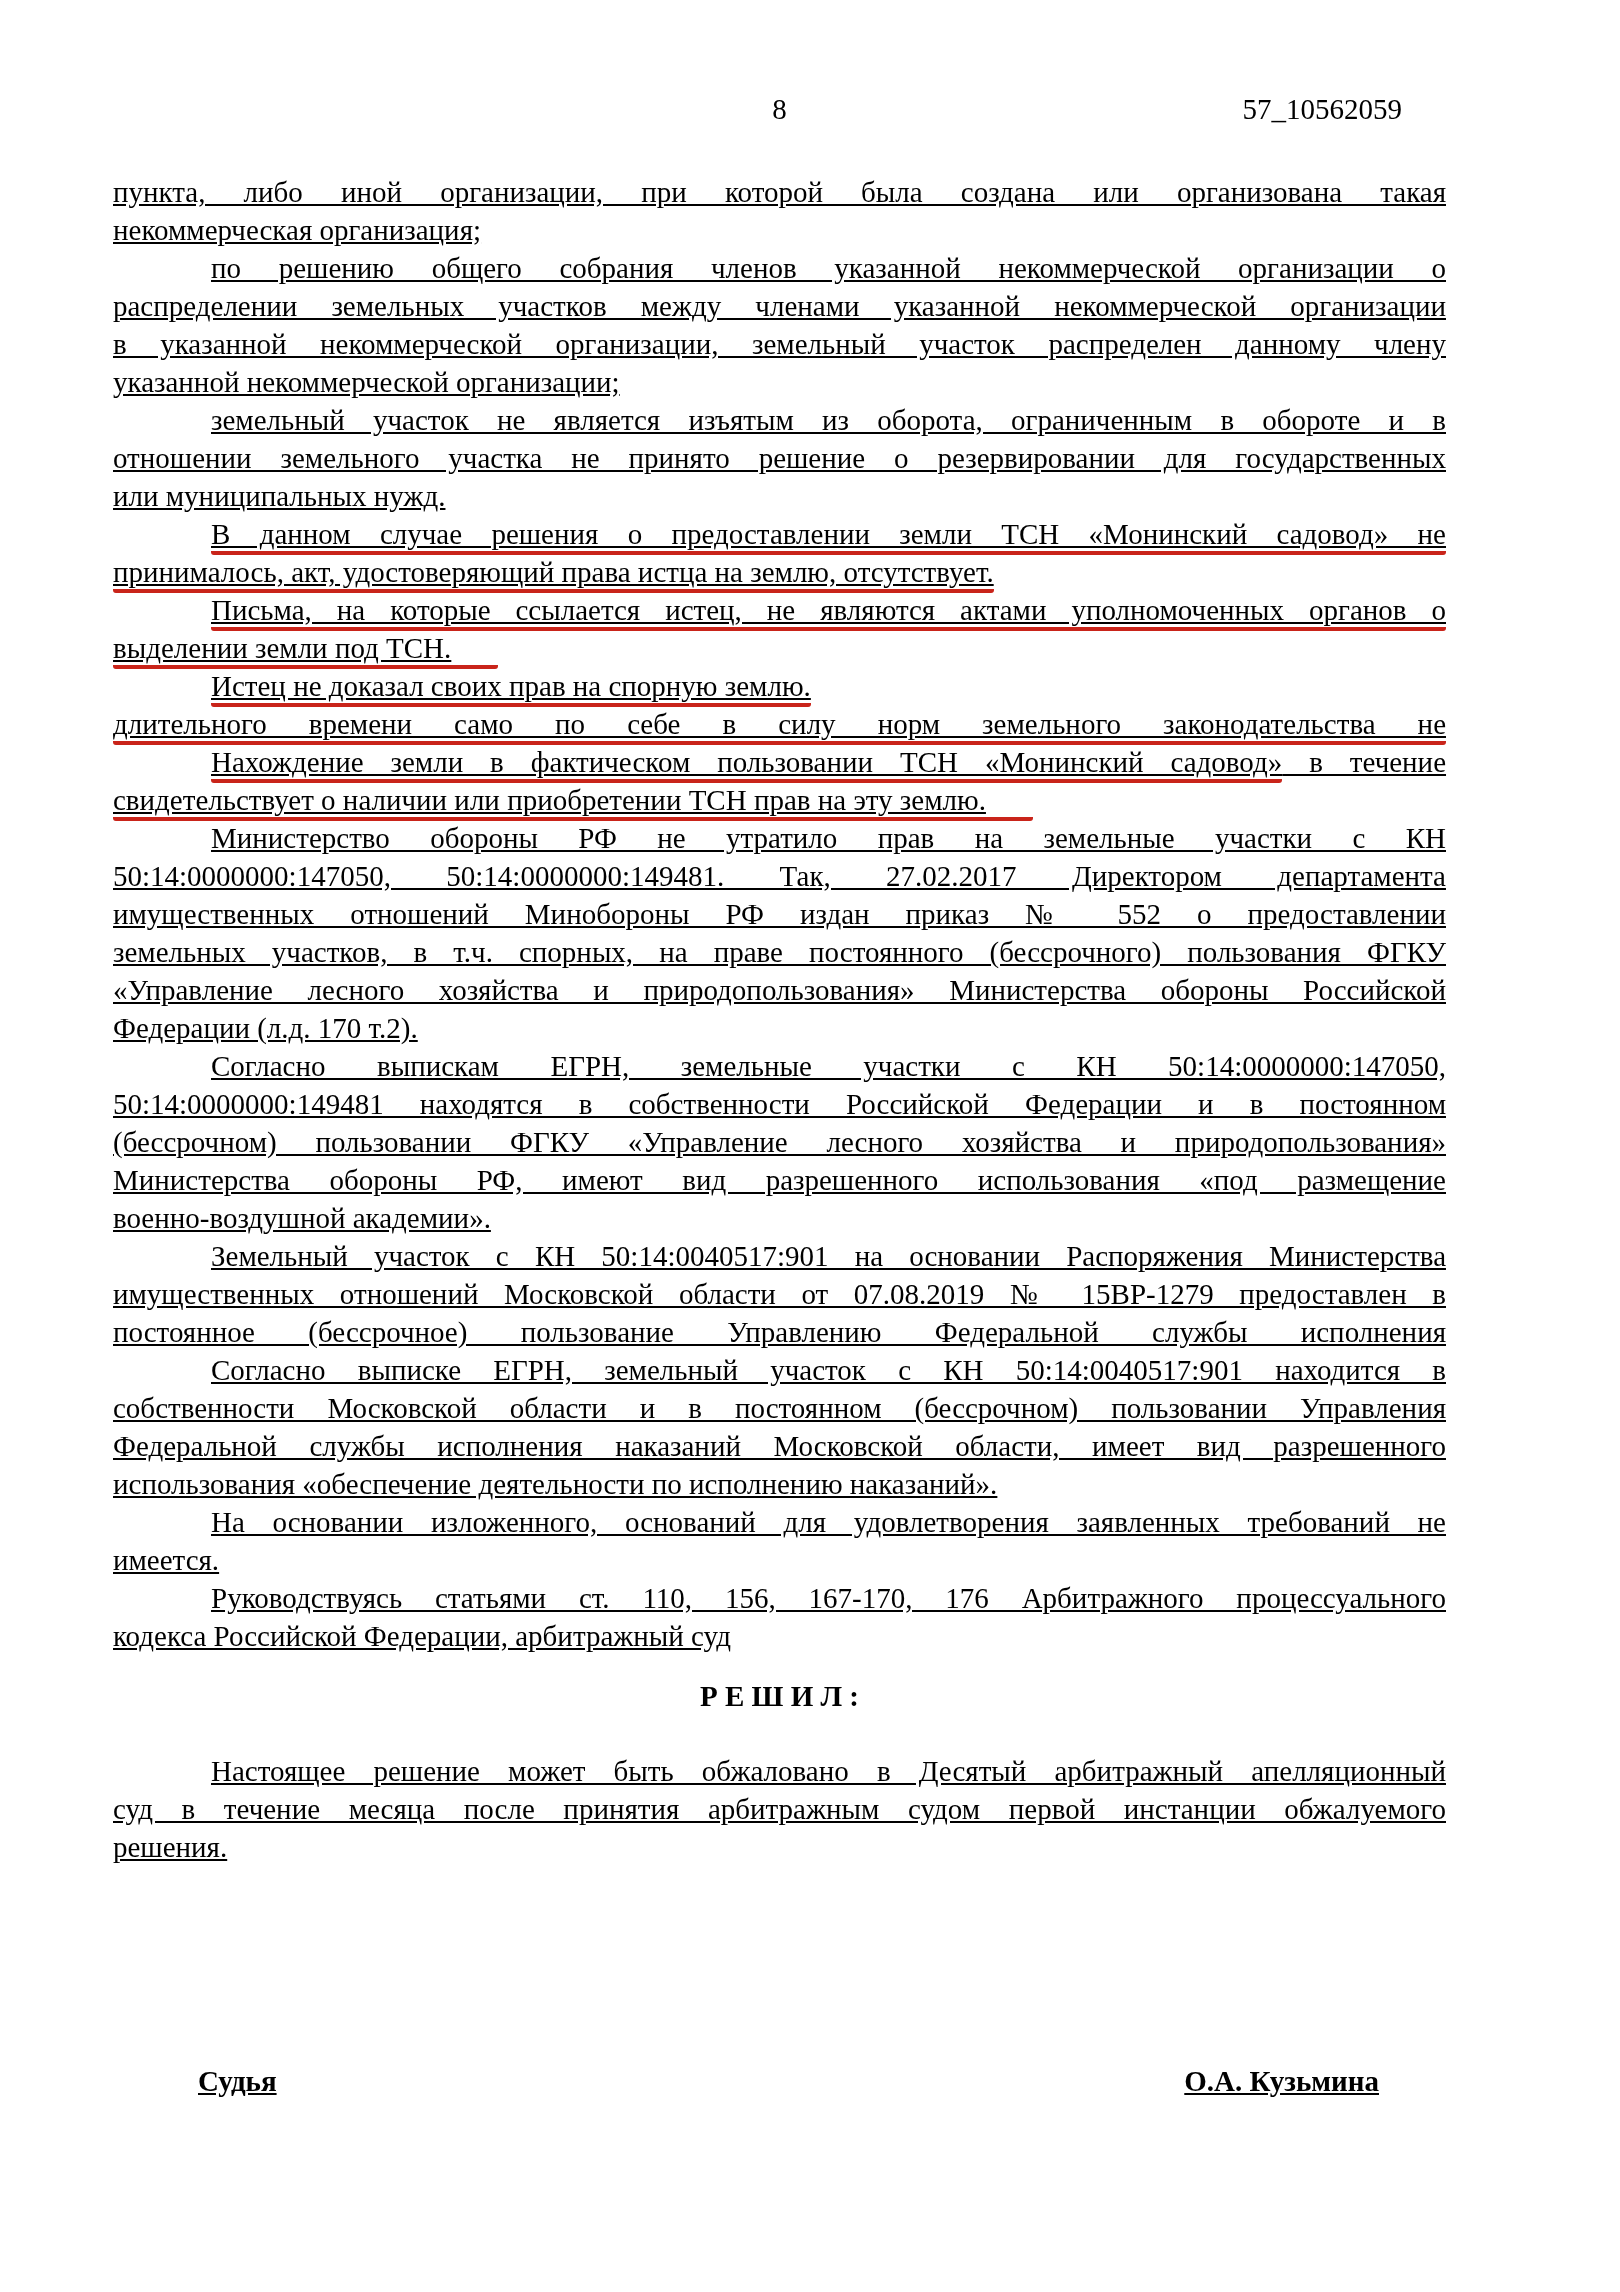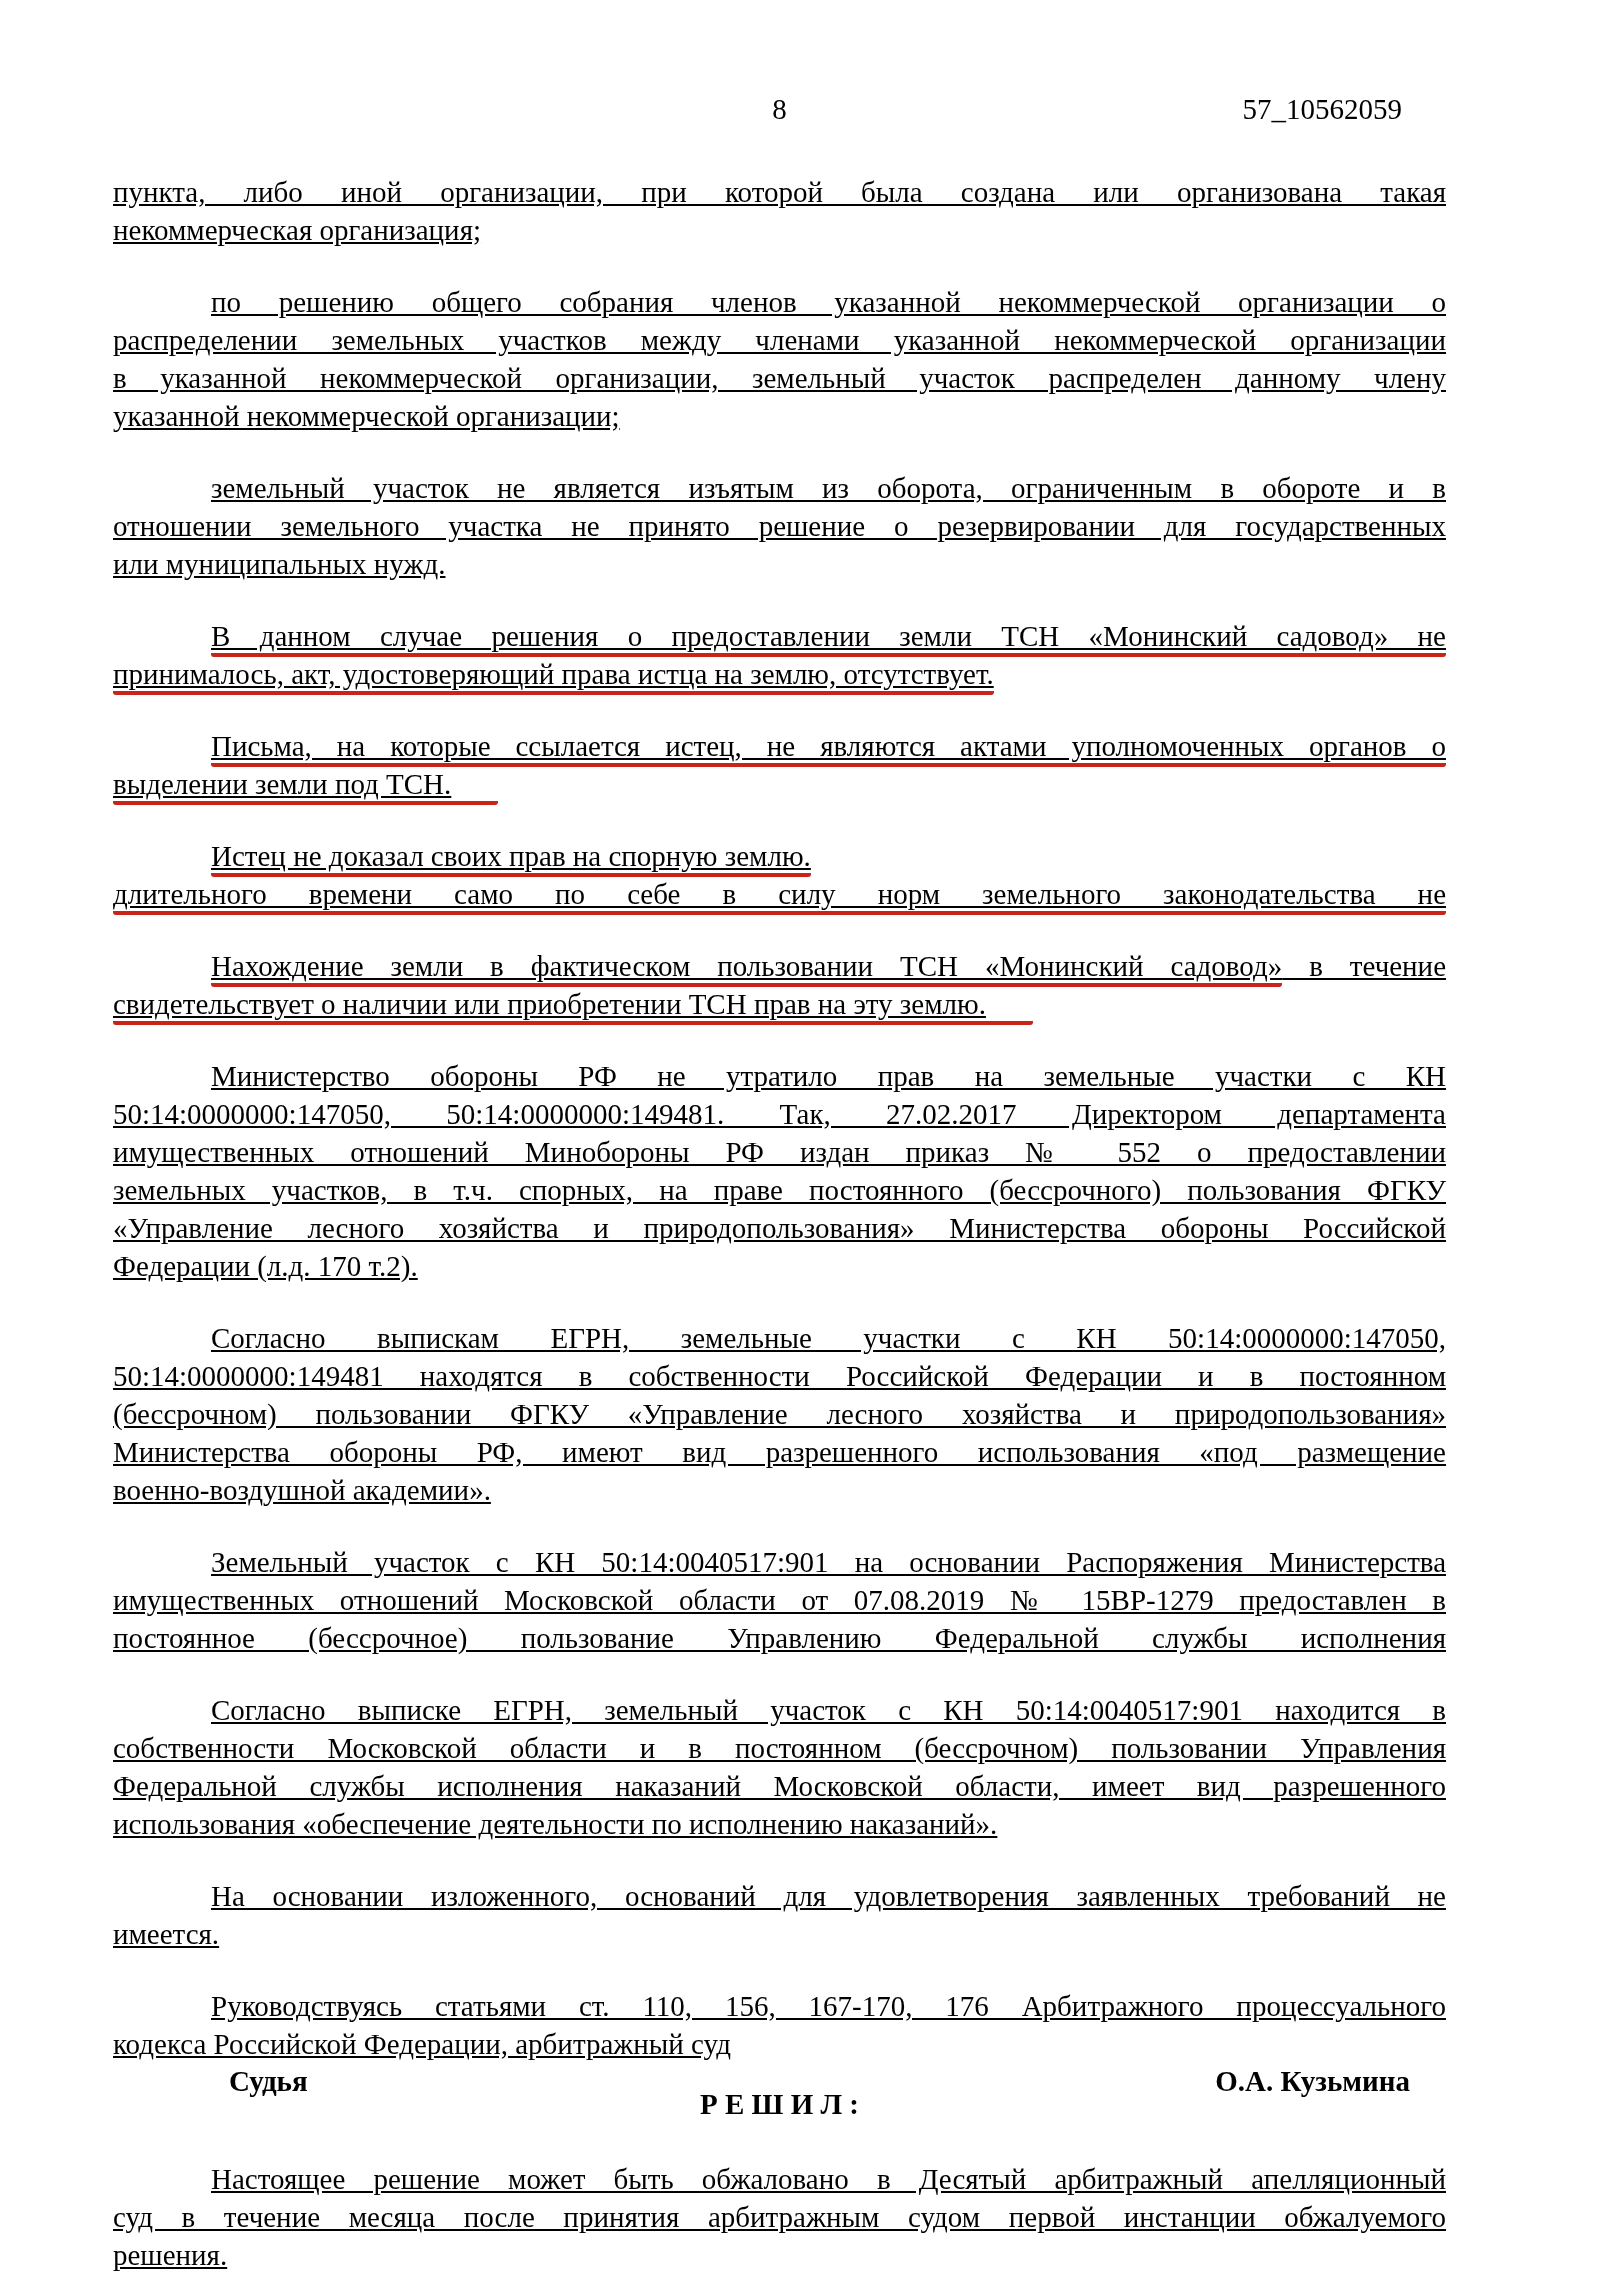--- a/index.html
+++ b/index.html
@@ -27,41 +27,42 @@
     position: absolute;
     left: 113px; top: 173px; width: 1333px;
     font-size: 29px; line-height: 38px;
   }
   .ln {
     text-align: justify;
     text-align-last: justify;
     text-decoration: underline;
   }
   .ln.fin { text-align-last: left; }
-  .ln.ind { text-indent: 98px; margin-top: 34px; }
+  .ln.ind { text-indent: 98px; }
   .red-u {
     border-bottom: 4.9px solid var(--red);
     padding-bottom: 1px;
     border-radius: 2.9px;
   }
   .red-u.pad { padding-right: 47px; }
   .heading {
     margin: 22px 0 37px 0;
     text-align: center;
     text-align-last: center;
     font-weight: bold;
     line-height: 38px;
   }
   .signature {
     position: absolute;
-    left: 131px; top: 2062px; width: 1333px;
+    left: 100px; top: 2062px; width: 1333px;
     padding-left: 98px; padding-right: 54px;
     display: flex; justify-content: space-between;
     font-size: 29px; line-height: 38px;
     font-weight: bold;
+    text-decoration: underline;
   }
 </style>
 </head>
 <body>
 
 <div class="page">
 
   <div class="header">
     <span class="pageno">8</span>
     <span class="caseno">57_10562059</span>

